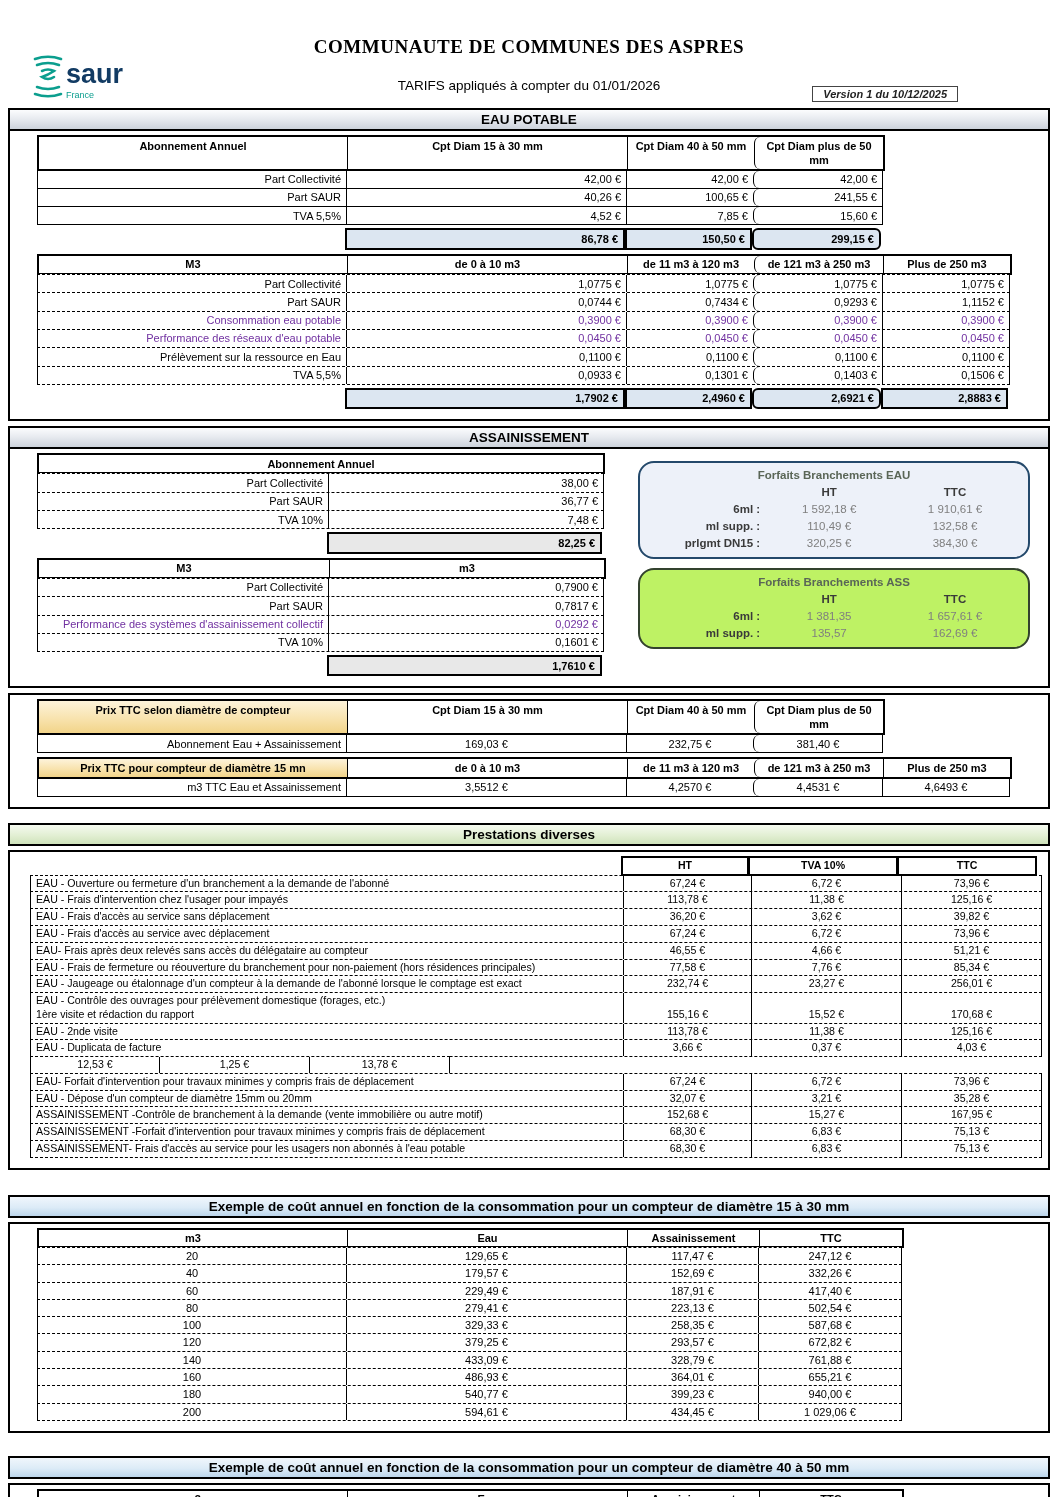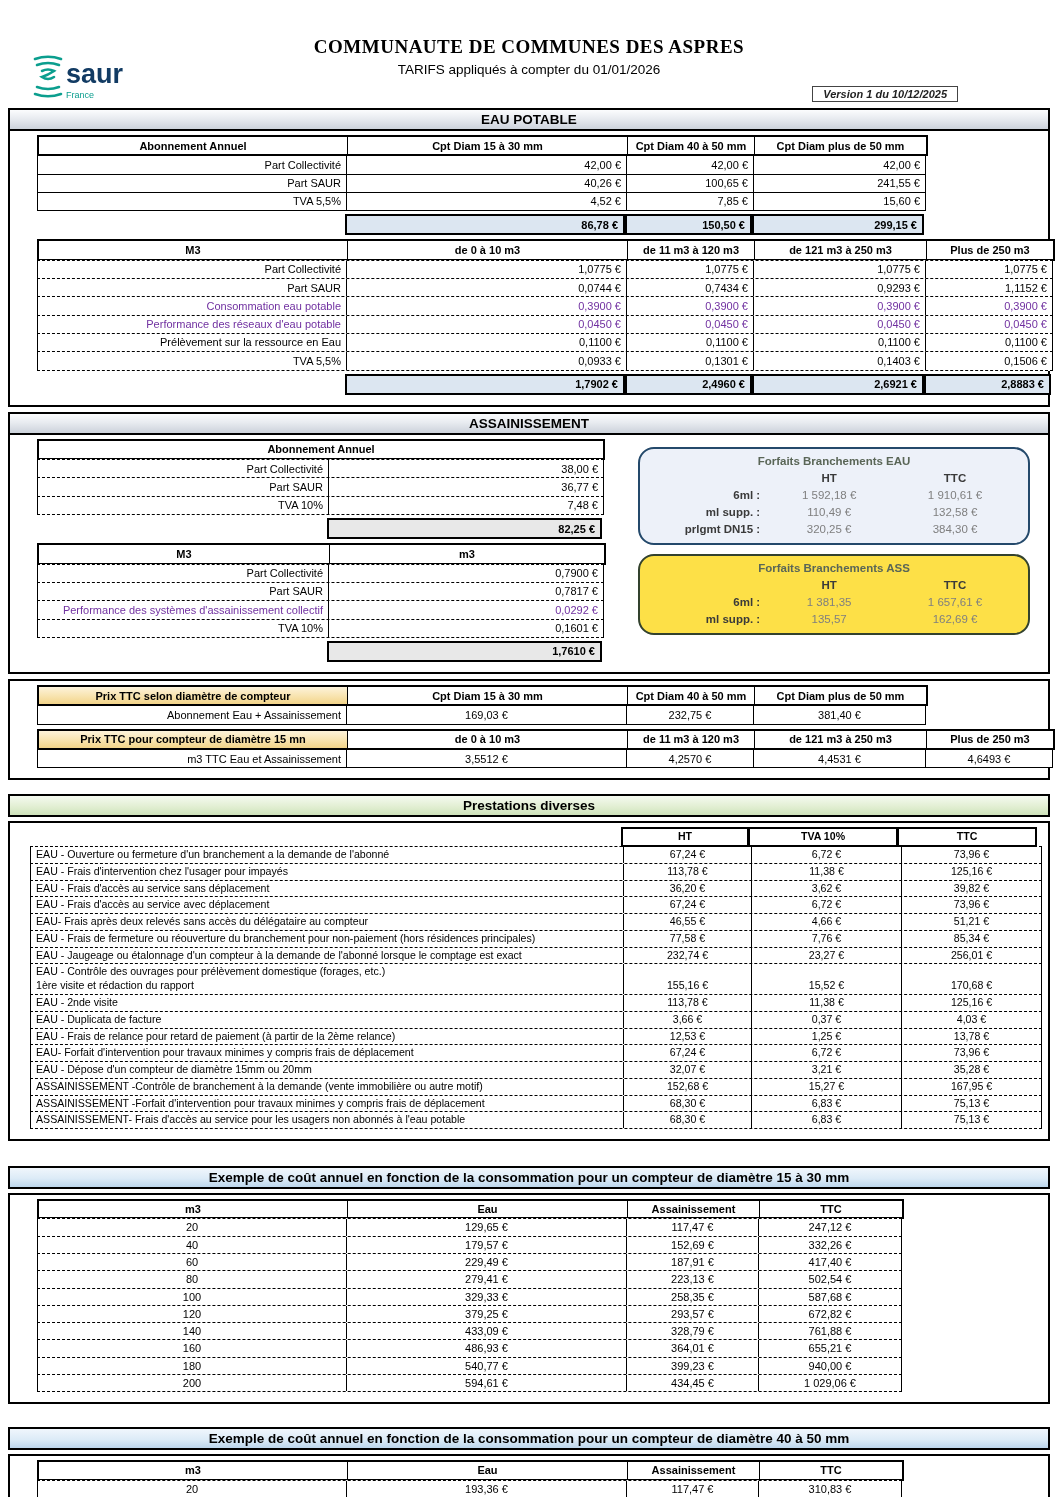--- a/index.html
+++ b/index.html
@@ -5,21 +5,21 @@
   html,body{margin:0;padding:0;background:#fff;}
   .page{width:1058px;min-height:1497px;box-sizing:border-box;background:#fff;
         font-family:"Liberation Sans",sans-serif;color:#000;padding-top:30px;position:relative;}
   
   .doc-header{position:relative;height:78px;}
   .logo{position:absolute;left:30px;top:24px;display:flex;align-items:flex-end;gap:0;}
   .logo-word{font-family:"Liberation Sans",sans-serif;font-weight:bold;font-size:27px;color:#123b63;line-height:1;display:block;}
   .logo-sub{font-size:9px;color:#0b9e8e;display:block;margin-top:2px;}
   .titles{text-align:center;padding-top:6px;}
   .doc-title{font-family:"Liberation Serif",serif;font-weight:bold;font-size:19px;letter-spacing:.5px;}
-  .doc-subtitle{font-size:13.5px;margin-top:4px;}
+  .doc-subtitle{font-size:13.5px;margin-top:20px;}
   .version-box{position:absolute;right:100px;top:56px;border:1px solid #444;padding:1px 10px;
                font-style:italic;font-size:11px;font-weight:bold;color:#222;}
   
   .box{border:2px solid #000;margin:0 8px 5px 8px;background:#fff;}
   .bar{border:2px solid #000;margin:14px 8px 4px 8px;text-align:center;font-weight:bold;font-size:13.5px;padding:2px 0;}
   .bar-in{border:0;border-bottom:2px solid #000;margin:0;}
   .bar-gray{background:linear-gradient(180deg,#fbfcfd 0%,#e8ebf0 45%,#ccd2db 100%);}
   .bar-green{background:linear-gradient(180deg,#f5faf0 0%,#e2efd3 55%,#cfe3bb 100%);}
   .bar-blue{background:linear-gradient(180deg,#f0f6fc 0%,#dcebf7 55%,#bcd6ec 100%);}
   
@@ -33,32 +33,32 @@
   .lbl{text-align:right;}
   .val{text-align:right;}
   .ctr{text-align:center;}
   .purple{color:#7030A0;}
   .row.total{border:0;margin-top:3px;}
   .row.total .c{border:2px solid #000;font-weight:bold;text-align:right;padding-left:42px;}
   .row.total .spacer{border:0;background:transparent;}
   .tot-blue{background:#dce6f1;}
   .tot-gray{background:#e8e8e8;}
   
-  .cw-l{width:308px;}.cw-a{width:280px;}.cw-b{width:127px;}.cw-c{width:172px;}.cw-d{width:127px;}
+  .cw-l{width:308px;}.cw-a{width:280px;}.cw-b{width:127px;}.cw-c{width:129px;border-radius:6px;}.cw-d{width:127px;}
   .cw-al{width:290px;}.cw-av{width:275px;}
   .cw-pl{width:592px;}.cw-pa{width:128px;}.cw-pb{width:150px;}.cw-pc{width:140px;}
   .cw-el{width:308px;}.cw-ea{width:280px;}.cw-eb{width:132px;}.cw-ec{width:143px;}
   .yellow{background:linear-gradient(180deg,#fdf3da 0%,#f8e3ae 55%,#f2d489 100%);font-weight:bold;text-align:center;}
   
   .ass-flex{display:flex;align-items:flex-start;}
   .ass-left{flex:0 0 auto;}
   .ass-right{flex:0 0 auto;margin-left:32px;margin-top:12px;width:392px;}
   .fbox{border:2px solid #24496b;border-radius:16px;padding:6px 10px 8px 10px;margin-bottom:9px;font-size:11.5px;}
   .fbox-eau{background:#edf1f9;}
-  .fbox-ass{background:#fde047;border-color:#33422e;}
+  .fbox-ass{background:#bef264;border-color:#33422e;}
   .fbox .ftitle{text-align:center;font-weight:bold;color:#5a6657;margin-bottom:2px;}
   .frow{display:flex;margin-top:5px;}
   .fl{width:112px;text-align:right;font-weight:bold;color:#3a3a3a;padding-right:6px;}
   .fv{width:128px;text-align:center;color:#7f7f7f;}
   .fh{font-weight:bold;color:#3a3a3a !important;}
   
   .two .c{display:flex;flex-direction:column;justify-content:flex-end;}
   .prest .c{font-size:10.6px;padding:1px 5px;}
   .prest .row.headless{border:0;}
   .prest .row.headless .c{border:0;}
@@ -407,21 +407,20 @@
             <div class="c cw-pb ctr">11,38 €</div>
             <div class="c cw-pc ctr">125,16 €</div>
           </div>
           <div class="row body">
             <div class="c cw-pl">EAU - Duplicata de facture</div>
             <div class="c cw-pa ctr">3,66 €</div>
             <div class="c cw-pb ctr">0,37 €</div>
             <div class="c cw-pc ctr">4,03 €</div>
           </div>
           <div class="row body">
-            <div class="c cw-pl">EAU - Frais de relance pour retard de paiement (à partir de la 2ème relance)</div>
             <div class="c cw-pa ctr">12,53 €</div>
             <div class="c cw-pb ctr">1,25 €</div>
             <div class="c cw-pc ctr">13,78 €</div>
           </div>
           <div class="row body">
             <div class="c cw-pl">EAU- Forfait d'intervention pour travaux minimes y compris frais de déplacement</div>
             <div class="c cw-pa ctr">67,24 €</div>
             <div class="c cw-pb ctr">6,72 €</div>
             <div class="c cw-pc ctr">73,96 €</div>
           </div>

